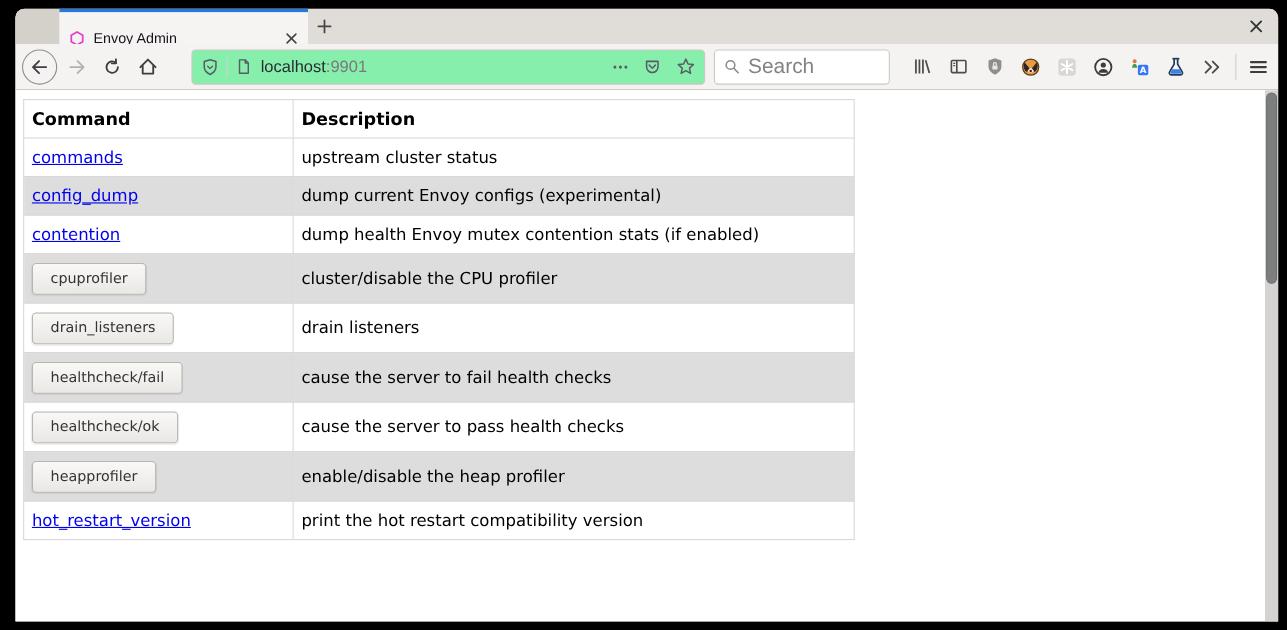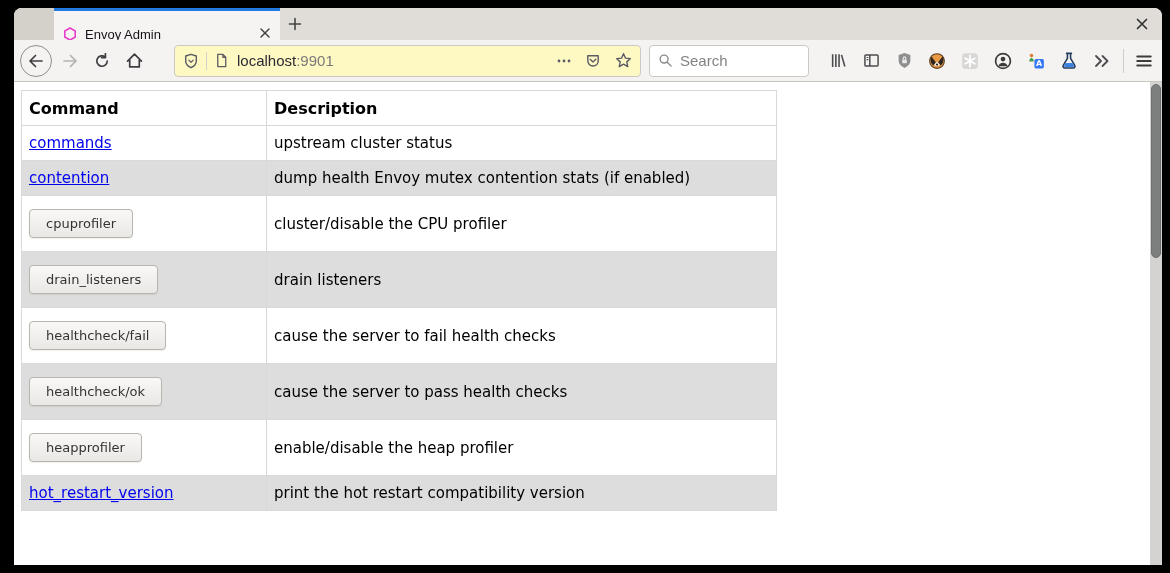--- a/index.html
+++ b/index.html
@@ -9,66 +9,66 @@
   .window { position: absolute; left: 14px; top: 8px; width: 1148px; height: 557px;
             background: #fff; border-radius: 8px 8px 0 0; overflow: hidden;
             display: flex; flex-direction: column; }
 
   
   .tabbar { height: 32px; background: #e0ddd9; display: flex; align-items: stretch;
             flex: none; }
   .drag-space { width: 40px; background: #d4d0ca; flex: none; }
   .tab { width: 226px; flex: none; background: #f6f4f2; display: flex; flex-direction: column; }
   .tab-topline { height: 3px; background: #2179e1; flex: none; }
-  .tab-inner { flex: 1; display: flex; align-items: flex-start; padding: 16px 9px; gap: 8px; }
+  .tab-inner { flex: 1; display: flex; align-items: center; padding: 16px 9px; gap: 8px; }
   .tab-title { font-size: 13px; color: #15141a; flex: 1; white-space: nowrap; overflow: hidden; }
   .icon-btn { display: flex; align-items: center; justify-content: center; flex: none; }
   .newtab { width: 30px; display: flex; align-items: center; justify-content: center; }
   .tabbar-spacer { flex: 1; }
   .win-close { width: 40px; display: flex; align-items: center; justify-content: center; }
 
   
   .toolbar { height: 42px; background: #f5f3f1; border-bottom: 1px solid #c8c5c1;
              display: flex; align-items: center; padding: 0 8px 0 6px; flex: none; }
   .nav-circle { width: 32px; height: 32px; border: 1px solid #8f8f8f; border-radius: 50%;
                 display: flex; align-items: center; justify-content: center; flex: none; }
   .nav-btn { width: 28px; height: 28px; display: flex; align-items: center;
              justify-content: center; flex: none; margin-left: 4px; }
-  .urlbar { margin-left: 26px; width: 467px; height: 32px; background: #fef9c3;
+  .urlbar { margin-left: 26px; width: 467px; height: 32px; background: #86efac;
             border: 1px solid #ccc9c5; border-radius: 4px; display: flex;
             align-items: center; padding: 0 8px; flex: none; }
   .urlbar .divider { width: 1px; height: 18px; background: #d4d1cd; margin: 0 7px; }
   .url-text { font-size: 15px; margin-left: 8px; flex: 1; white-space: nowrap; overflow: hidden; }
   .url-host { color: #2b2a33; }
   .url-port { color: #7a7a7a; }
   .urlbar-right { display: flex; align-items: center; gap: 14px; flex: none; }
   .searchbar { margin-left: 8px; width: 160px; height: 32px; background: #fff;
                border: 1px solid #ccc9c5; border-radius: 4px; display: flex;
                align-items: center; padding: 0 8px; gap: 7px; flex: none; }
-  .searchbar input { border: none; outline: none; width: 100px; font-size: 15px;
+  .searchbar input { border: none; outline: none; width: 100px; font-size: 19px;
                      font-family: "Liberation Sans", sans-serif; color: #2b2a33;
                      background: transparent; }
   .searchbar input::placeholder { color: #838383; }
   .ext-icons { display: flex; align-items: center; margin-left: 20px; gap: 15px; flex: none; }
   .ext-slot { width: 18px; height: 18px; display: flex; align-items: center;
               justify-content: center; }
   .toolbar-sep { width: 1px; height: 24px; background: #d0cdc9; margin: 0 10px 0 12px; }
 
   
   .content { flex: 1; background: #fff; position: relative; overflow: hidden;
              font-family: "DejaVu Sans", sans-serif; }
   table.cmd-table { position: absolute; left: 7px; top: 8px; width: 755px;
                     border-collapse: collapse; table-layout: fixed;
                     font-family: "DejaVu Sans", sans-serif; }
   .cmd-table th, .cmd-table td { border: 1px solid #d9d9d9; text-align: left;
                                  padding: 0 7px; vertical-align: middle; }
   .cmd-table th { font-size: 16px; font-weight: bold; color: #000; height: 35px; }
   .cmd-table td { font-size: 15px; color: #000; height: 35px; }
   .cmd-table tbody tr:nth-child(even) td { background: #dddddd; }
-  .cmd-table td.btn-cell { height: 56px; }
+  .cmd-table td.btn-cell { height: 45px; }
   .cmd-table a { color: #0000ee; text-decoration: underline; }
   .cmd-btn { font-family: "DejaVu Sans", sans-serif; font-size: 13px; color: #333;
              background: linear-gradient(#f9f8f7, #eae8e5); border: 1px solid #b8b4ae;
              border-radius: 4px; height: 29px; padding: 0 16px;
              box-shadow: 0 1px 1px rgba(0,0,0,0.07); }
   .scrollbar { position: absolute; right: 0; top: 0; bottom: 0; width: 12px;
                background: #d5d3d1; }
   .scroll-thumb { position: absolute; left: 1px; right: 1px; top: 2px; height: 174px;
                   background: #7d7f7f; border-radius: 6px; border: 1px solid #6e7070; }
 
@@ -274,20 +274,24 @@
           <th>Command</th>
           <th>Description</th>
         </tr>
       </thead>
       <tbody id="cmd-tbody">
           <tr>
             <td><a href="#">commands</a></td>
             <td>upstream cluster status</td>
           </tr>
           <tr>
+            <td><a href="#">config_dump</a></td>
+            <td>dump current Envoy configs (experimental)</td>
+          </tr>
+          <tr>
             <td><a href="#">contention</a></td>
             <td>dump health Envoy mutex contention stats (if enabled)</td>
           </tr>
           <tr>
             <td class="btn-cell"><button class="cmd-btn">cpuprofiler</button></td>
             <td>cluster/disable the CPU profiler</td>
           </tr>
           <tr>
             <td class="btn-cell"><button class="cmd-btn">drain_listeners</button></td>
             <td>drain listeners</td>

